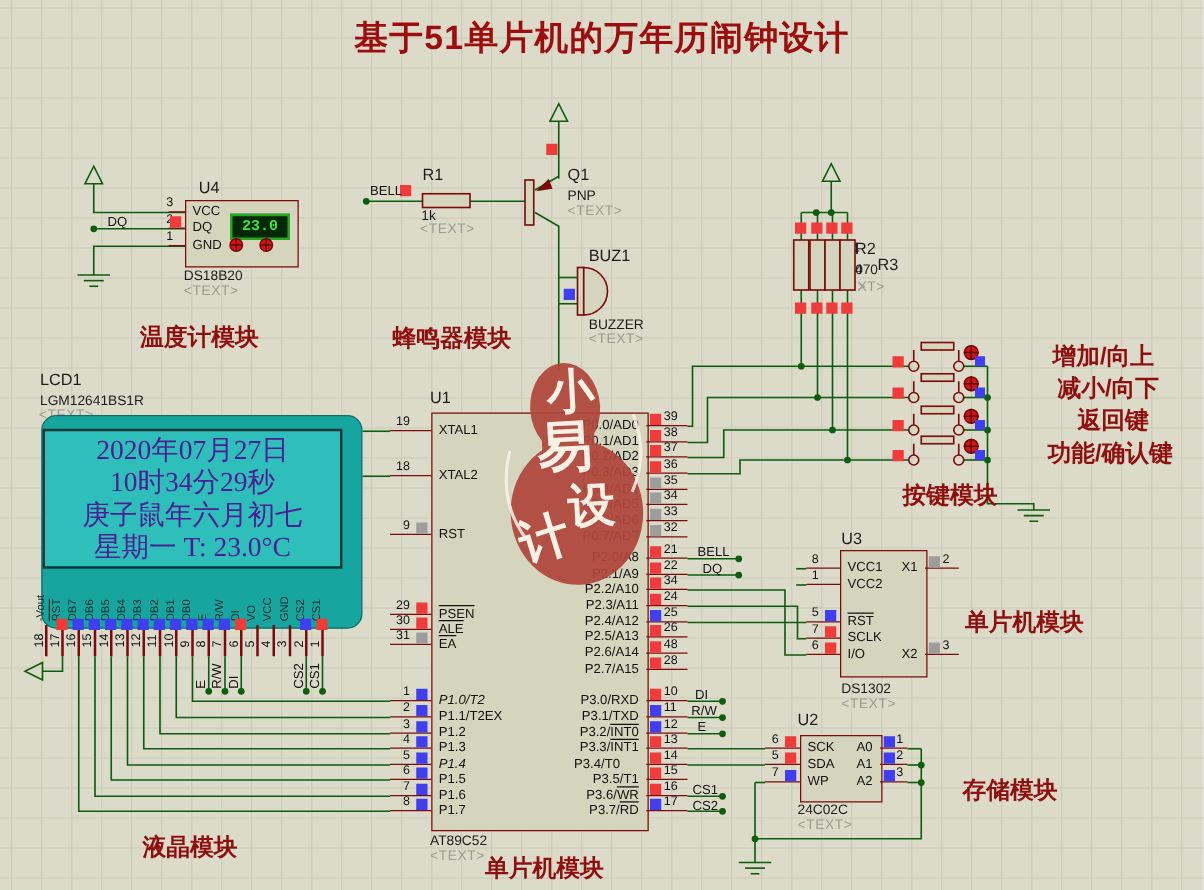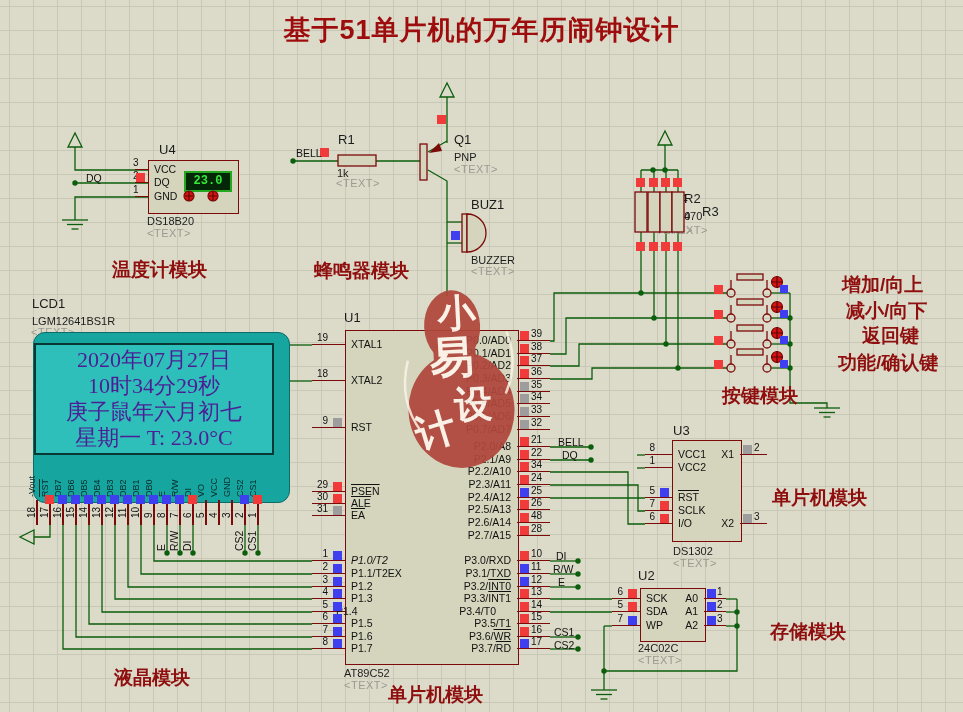--- a/index.html
+++ b/index.html
@@ -345,21 +345,21 @@
     <div class="pin-num txt" style="left:310px;top:574px;width:18px;text-align:right;">3</div>
     <div class="sq" style="left:333px;top:577px;background:#3f3ff0;"></div>
     <div class="pin-name txt" style="left:351px;top:580px;">P1.2</div>
     <div class="stub" style="left:312px;top:598px;width:33px;height:1.4px;"></div>
     <div class="pin-num txt" style="left:310px;top:586px;width:18px;text-align:right;">4</div>
     <div class="sq" style="left:333px;top:589px;background:#3f3ff0;"></div>
     <div class="pin-name txt" style="left:351px;top:592px;">P1.3</div>
     <div class="stub" style="left:312px;top:611px;width:33px;height:1.4px;"></div>
     <div class="pin-num txt" style="left:310px;top:599px;width:18px;text-align:right;">5</div>
     <div class="sq" style="left:333px;top:602px;background:#3f3ff0;"></div>
-    <div class="pin-name txt" style="left:336px;top:605px;">P1.4</div>
+    <div class="pin-name txt" style="left:351px;top:605px;font-style:italic;">P1.4</div>
     <div class="stub" style="left:312px;top:623px;width:33px;height:1.4px;"></div>
     <div class="pin-num txt" style="left:310px;top:611px;width:18px;text-align:right;">6</div>
     <div class="sq" style="left:333px;top:614px;background:#3f3ff0;"></div>
     <div class="pin-name txt" style="left:351px;top:617px;">P1.5</div>
     <div class="stub" style="left:312px;top:636px;width:33px;height:1.4px;"></div>
     <div class="pin-num txt" style="left:310px;top:624px;width:18px;text-align:right;">7</div>
     <div class="sq" style="left:333px;top:627px;background:#3f3ff0;"></div>
     <div class="pin-name txt" style="left:351px;top:630px;">P1.6</div>
     <div class="stub" style="left:312px;top:648px;width:33px;height:1.4px;"></div>
     <div class="pin-num txt" style="left:310px;top:636px;width:18px;text-align:right;">8</div>

